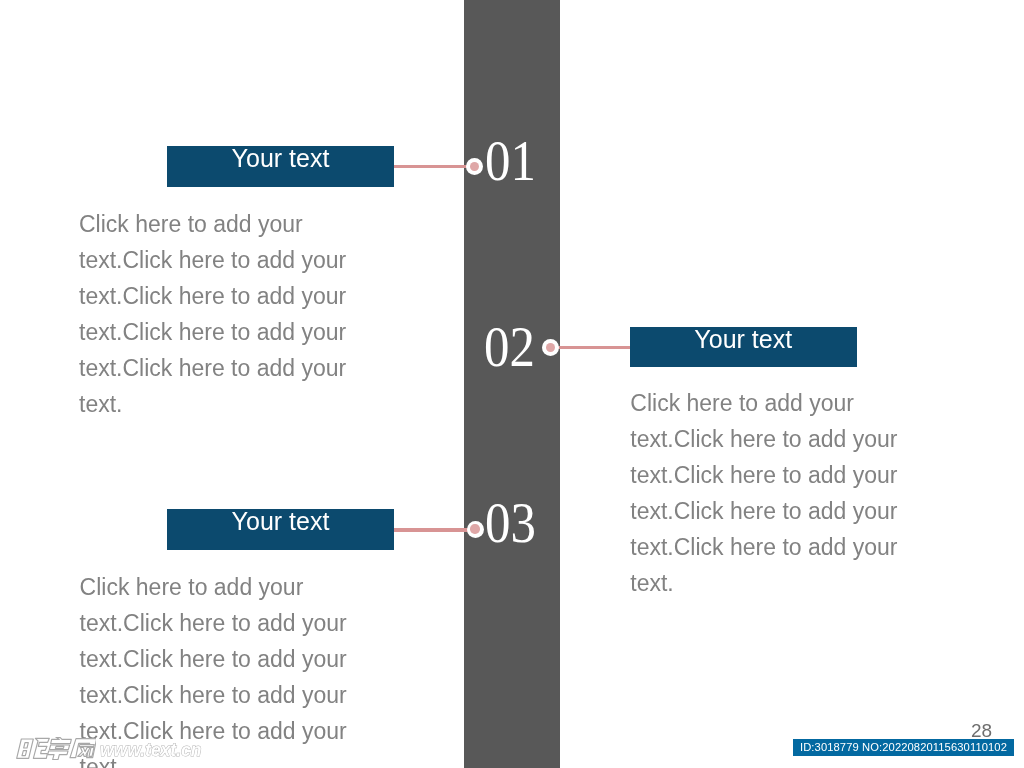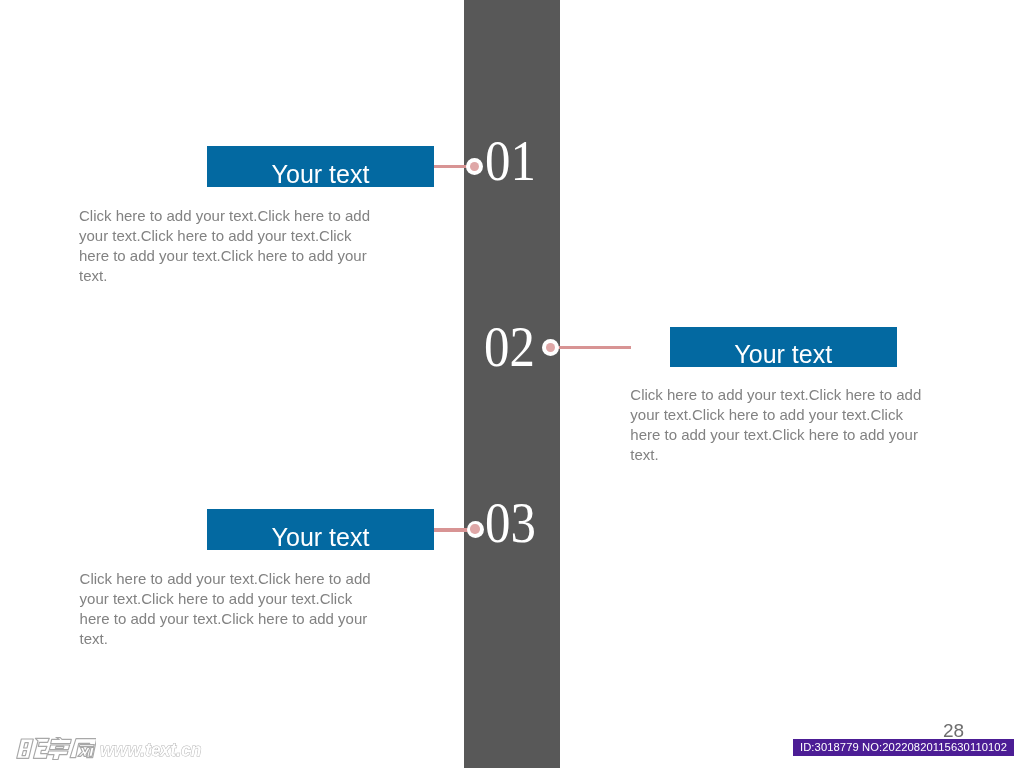--- a/index.html
+++ b/index.html
@@ -6,33 +6,33 @@
   body{width:1024px;height:768px;background:#ffffff;overflow:hidden;
        font-family:"Liberation Sans",sans-serif;-webkit-font-smoothing:antialiased;}
   .slide{position:relative;width:1024px;height:768px;background:#ffffff;overflow:hidden;}
 
   .bar{position:absolute;left:464px;top:0;width:96px;height:768px;background:#585858;}
 
   .num{position:absolute;color:#ffffff;font-family:"Liberation Serif",serif;
        font-size:56.5px;line-height:56.5px;white-space:nowrap;
        transform:scaleX(.9);transform-origin:left top;}
 
-  .pbox{position:absolute;background:#0369a1;display:flex;align-items:flex-end;justify-content:center;margin-left:40px;}
+  .pbox{position:absolute;background:#0c4a6e;display:flex;align-items:flex-start;justify-content:center;}
   .pbox .lbl{color:#ffffff;font-size:25px;line-height:25px;letter-spacing:0;white-space:nowrap;}
 
   .conn{position:absolute;background:#d89494;height:3.6px;}
 
   .dot{position:absolute;width:17px;height:17px;border-radius:50%;background:#ffffff;}
   .dot i{position:absolute;left:3.8px;top:3.8px;width:9.4px;height:9.4px;border-radius:50%;background:#dfa7a7;}
 
-  .bdy{position:absolute;color:#828282;font-size:15px;line-height:20px;width:305px;}
+  .bdy{position:absolute;color:#828282;font-size:23px;line-height:36px;width:305px;}
 
-  .pnum{position:absolute;color:#6e6e6e;font-size:19px;line-height:19px;}
+  .pnum{position:absolute;color:#6e6e6e;font-size:19px;line-height:19px;margin-left:28px;}
 
-  .idbar{position:absolute;background:#4c1d95;color:#ffffff;font-size:11.2px;line-height:11.2px;
+  .idbar{position:absolute;background:#0369a1;color:#ffffff;font-size:11.2px;line-height:11.2px;
          letter-spacing:.1px;white-space:nowrap;display:flex;align-items:center;justify-content:center;}
 
   .wm{position:absolute;}
   .wmtxt{position:absolute;font-size:17.5px;font-weight:bold;font-style:italic;color:#ffffff;
          -webkit-text-stroke:.9px #b6b6b6;paint-order:stroke fill;letter-spacing:0;
          white-space:nowrap;line-height:17.5px;
          text-shadow:0 0 .5px #b6b6b6;}
 </style>
 </head>
 <body>

